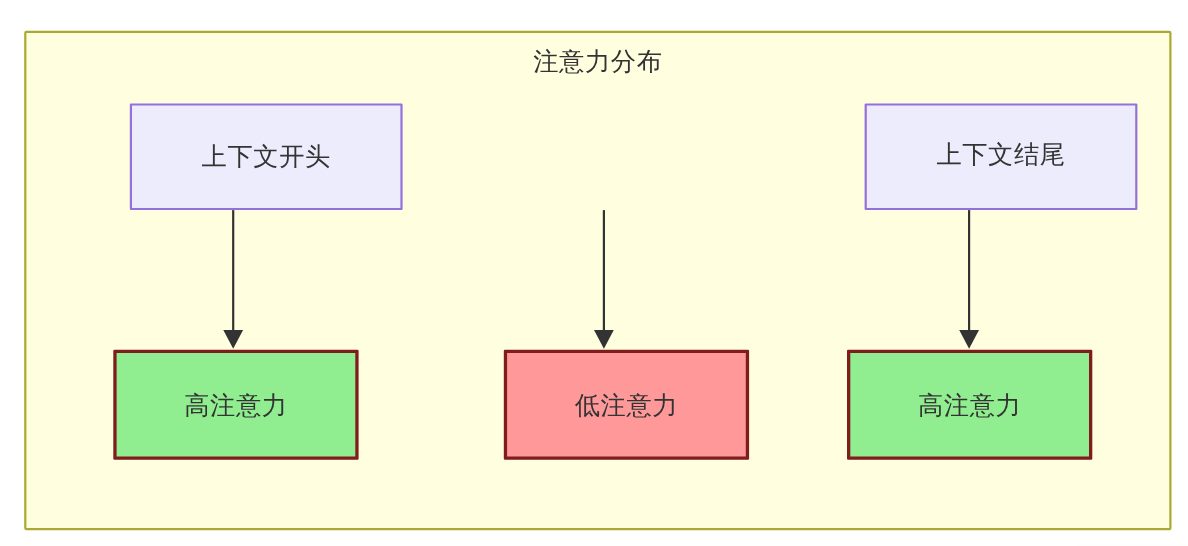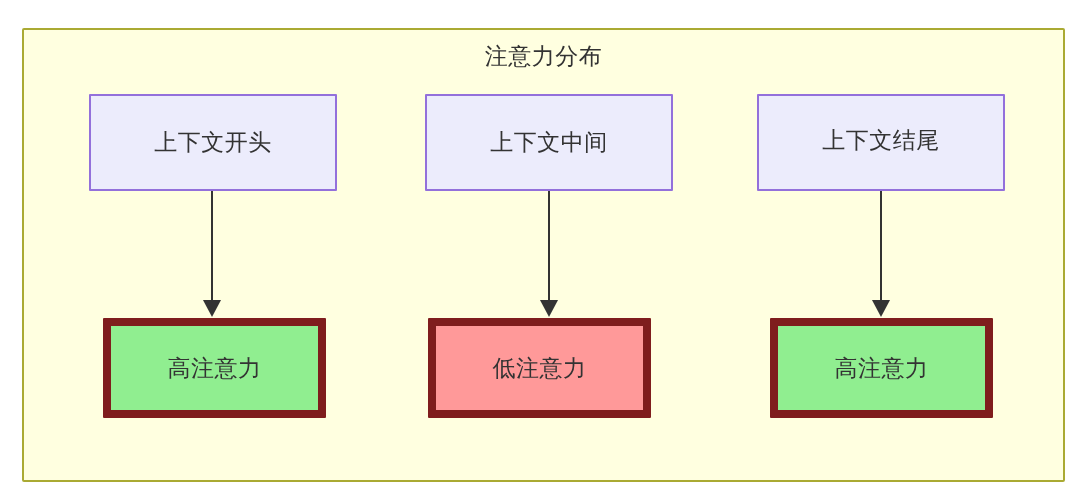--- a/index.html
+++ b/index.html
@@ -61,39 +61,40 @@
     white-space: nowrap;
   }
 
   .node.top {
     width: 248px;
     height: 97px;
     top: 94px;
     background: #ececfc;
     border: 2px solid #9370db;
     border-radius: 1px;
+    margin-left: 29px;
   }
 
   .node.bottom {
     width: 223px;
     height: 100px;
     top: 318px;
-    border: 8px solid #7f1d1d;
+    border: 3px solid #7f1d1d;
     border-radius: 1px;
   }
 
   .node.fill-green  { background: #90ee90; }
   .node.fill-red    { background: #ff9999; }
 
   .col1.top    { left: 89px; }
   .col2.top    { left: 425px; }
   .col3.top    { left: 757px; font-family: Liberation Mono, monospace; }
 
   .col1.bottom { left: 103px; }
-  .col2.bottom { left: 428px; }
+  .col2.bottom { left: 458px; }
   .col3.bottom { left: 770px; }
 
   
   #edges {
     position: absolute;
     left: 0;
     top: 0;
     width: 1080px;
     height: 496px;
     pointer-events: none;
@@ -114,23 +115,20 @@
 <div id="canvas">
 
   <div class="subgraph">
     <div class="subgraph-title">注意力分布</div>
   </div>
 
   <div class="node top col1">
     <span>上下文开头</span>
   </div>
 
-  <div class="node top col2">
-    <span>上下文中间</span>
-  </div>
 
   <div class="node top col3">
     <span>上下文结尾</span>
   </div>
 
   <div class="node bottom col1 fill-green">
     <span>高注意力</span>
   </div>
 
   <div class="node bottom col2 fill-red">

